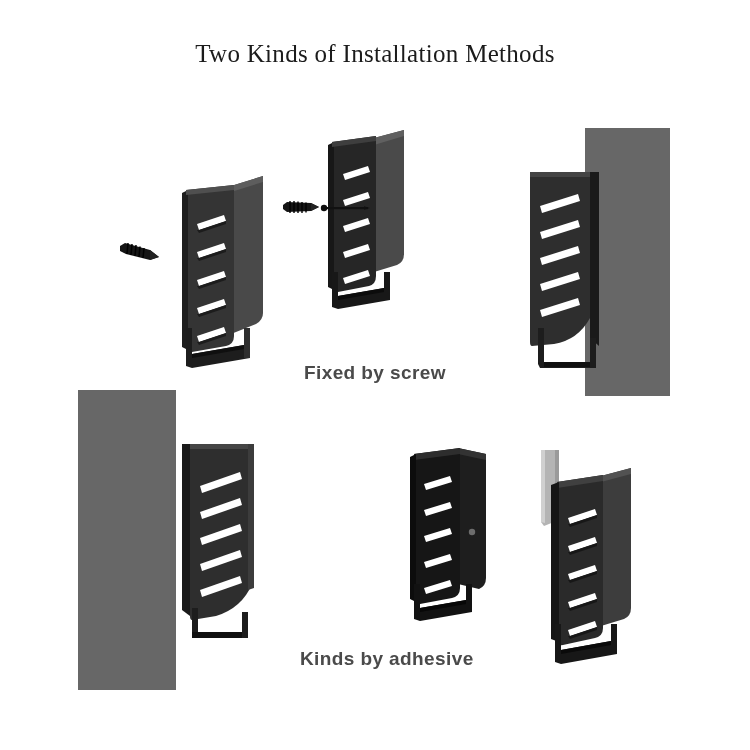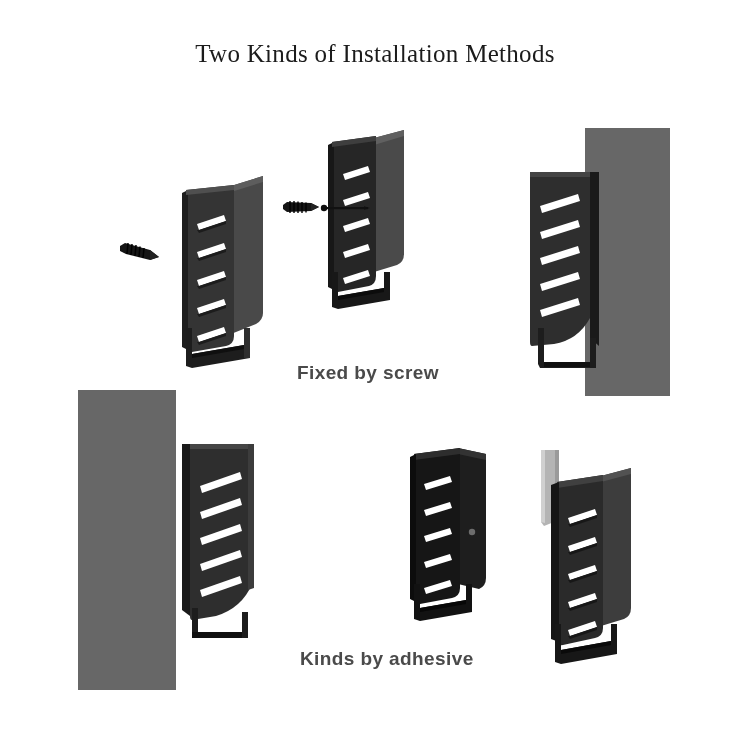--- a/index.html
+++ b/index.html
@@ -17,21 +17,21 @@
     font-size:25px;color:#1b1b1b;letter-spacing:.3px;
     white-space:nowrap;
   }
 
   .caption{
     position:absolute;
     font-family:"Liberation Sans",sans-serif;
     font-weight:bold;font-size:19px;color:#4a4a4a;
     letter-spacing:.4px;white-space:nowrap;
   }
-  #cap-screw{left:297px;top:362px;}
+  #cap-screw{left:304px;top:362px;}
   #cap-adhesive{left:300px;top:648px;}
 
   .wall{position:absolute;background:#676767;}
 
   svg{display:block;overflow:visible;}
   .svgwrap{position:absolute;}
 </style>
 </head>
 <body>
 

